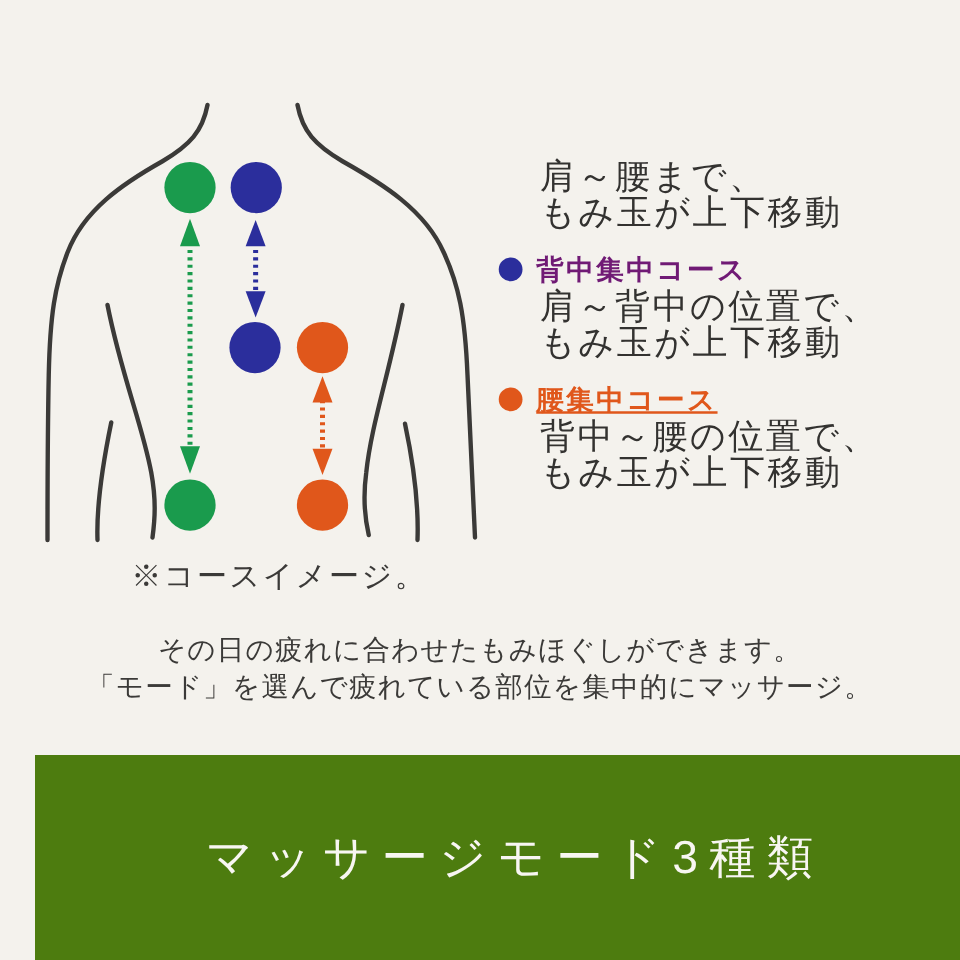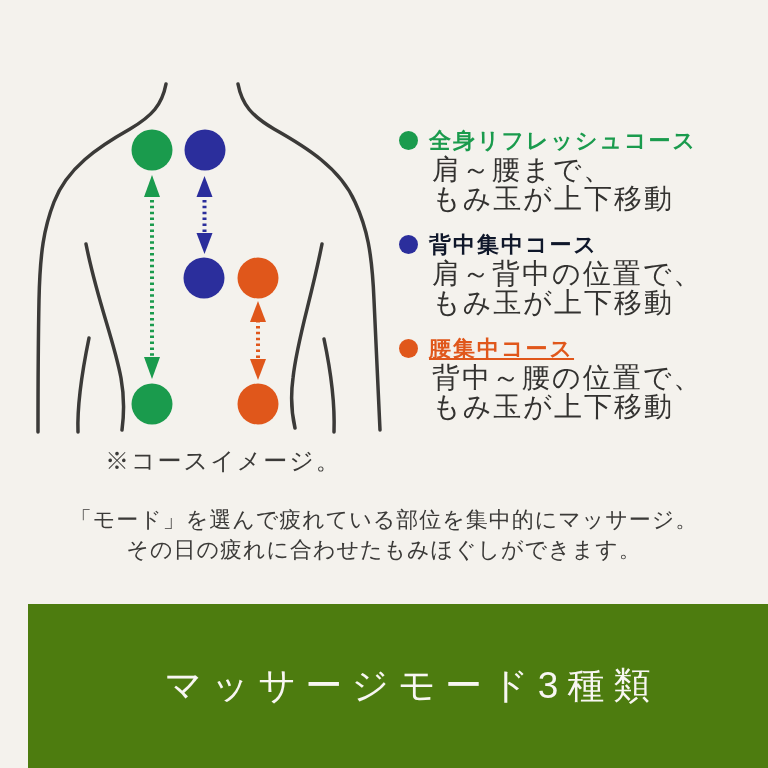--- a/index.html
+++ b/index.html
@@ -127,34 +127,30 @@
     <circle cx="258" cy="278" r="20.5" fill="#e0571b"></circle>
     <circle cx="152" cy="404" r="20.5" fill="#1a9b4d"></circle>
     <circle cx="258" cy="404" r="20.5" fill="#e0571b"></circle>
   </svg>
 
   <div class="diagram-note">※コースイメージ。</div>
 
   <div class="legend">
 
     <div class="legend-row">
-      <div class="legend-title">
-        <span class="legend-dot" style="background: rgb(26, 155, 77);"></span>
-        <span style="color: rgb(26, 155, 77);">全身リフレッシュコース</span>
-      </div>
       <div class="legend-body">
         <div>肩～腰まで、</div>
         <div>もみ玉が上下移動</div>
       </div>
     </div>
 
     <div class="legend-row">
       <div class="legend-title">
         <span class="legend-dot" style="background: rgb(43, 46, 156);"></span>
-        <span style="color: #0f172a;">背中集中コース</span>
+        <span style="color: #701a75;">背中集中コース</span>
       </div>
       <div class="legend-body">
         <div>肩～背中の位置で、</div>
         <div>もみ玉が上下移動</div>
       </div>
     </div>
 
     <div class="legend-row">
       <div class="legend-title">
         <span class="legend-dot" style="background: rgb(224, 87, 27);"></span>
@@ -162,21 +158,21 @@
       </div>
       <div class="legend-body">
         <div>背中～腰の位置で、</div>
         <div>もみ玉が上下移動</div>
       </div>
     </div>
 
   </div>
 
   <div class="description">
+    <div>その日の疲れに合わせたもみほぐしができます。</div>
     <div>「モード」を選んで疲れている部位を集中的にマッサージ。</div>
-    <div>その日の疲れに合わせたもみほぐしができます。</div>
   </div>
 
   <div class="banner" style="background: #4d7c0f; margin-left: 28px;">
     <div class="banner-label">マッサージモード3種類</div>
   </div>
 
 </div>
 
 </body></html>

